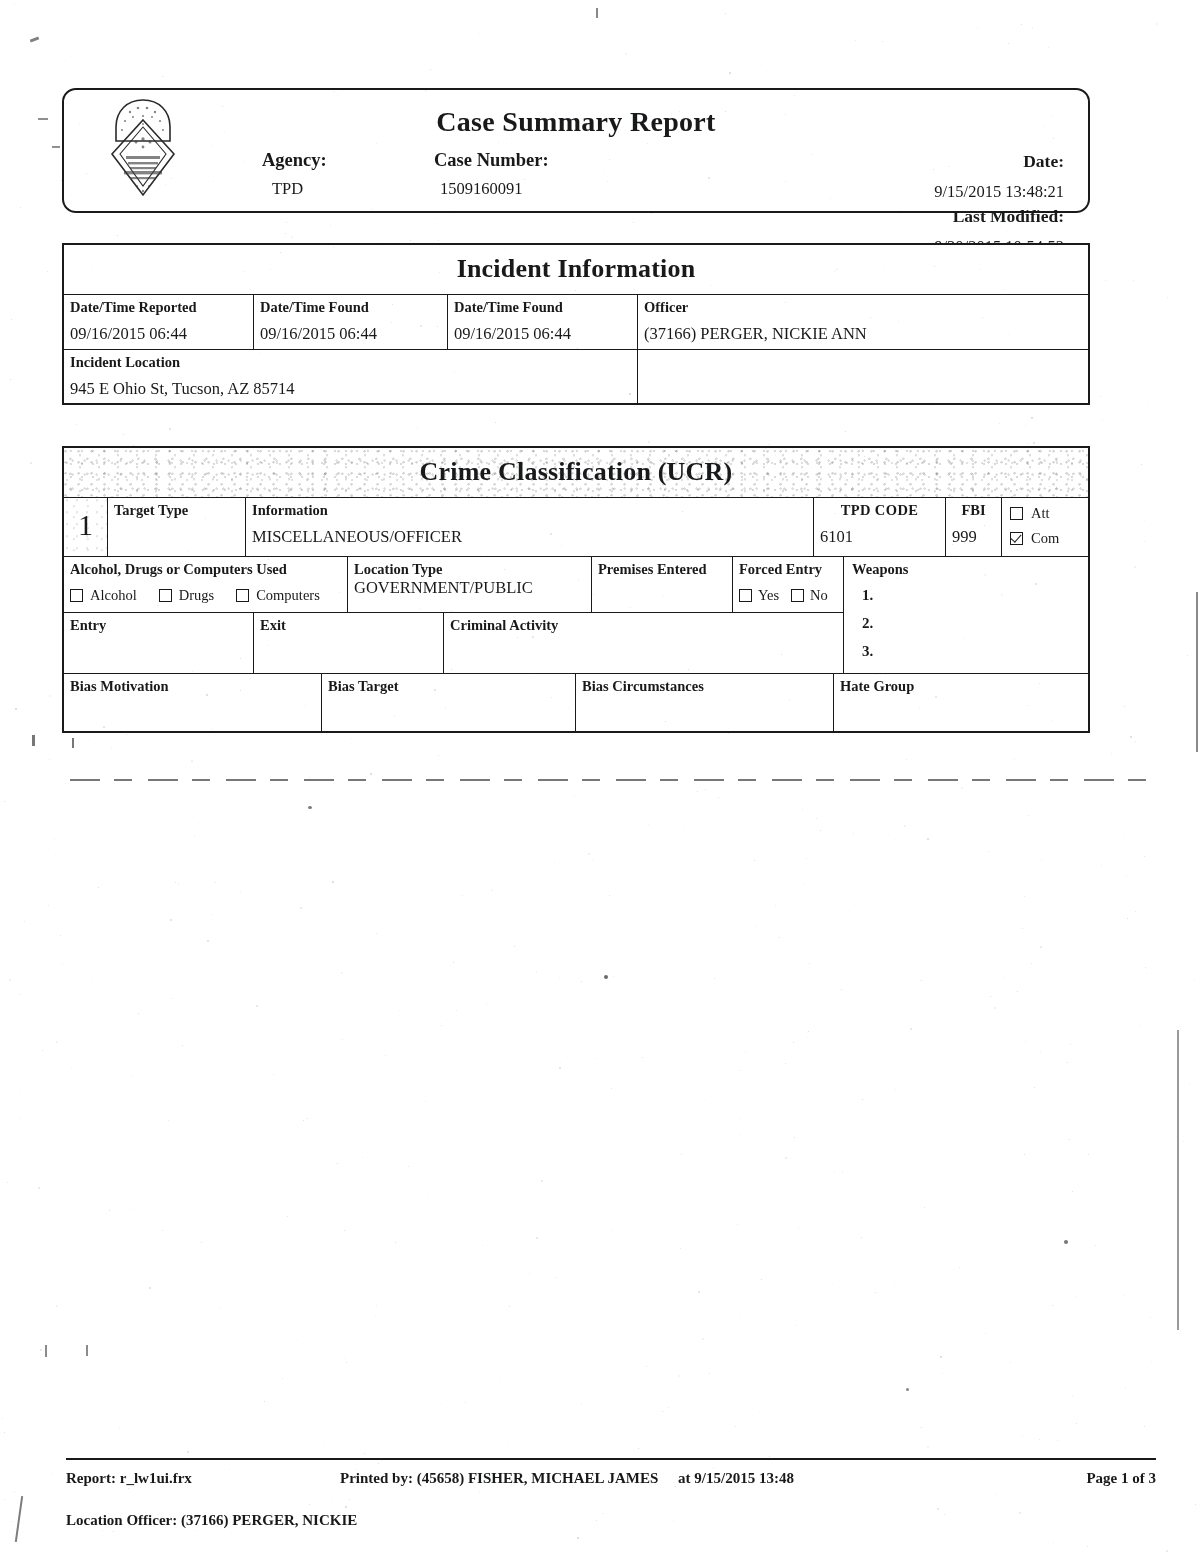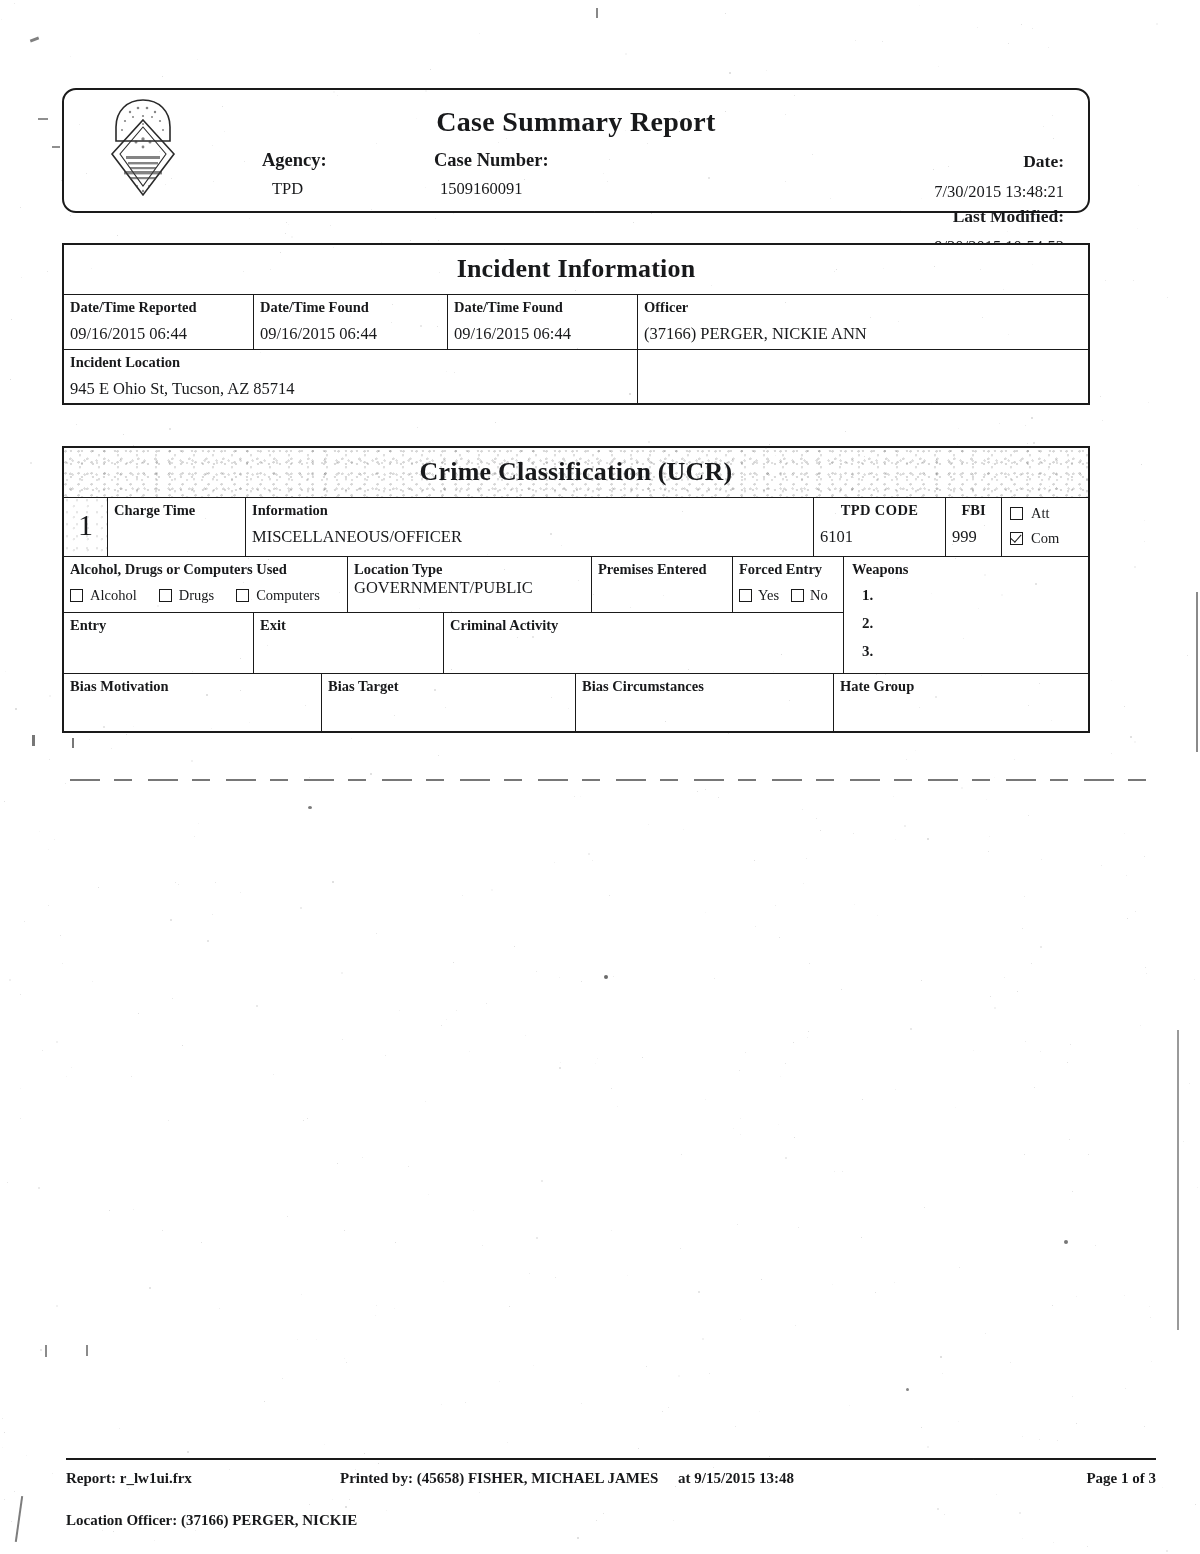--- a/index.html
+++ b/index.html
@@ -342,21 +342,21 @@
     <div class="hdr-agency">
       <span>Agency:</span><span class="val">TPD</span>
     </div>
 
     <div class="hdr-case">
       <span>Case Number:</span><span class="val">1509160091</span>
     </div>
 
     <div class="hdr-dates">
       <div>
-        <span class="lbl">Date:</span><span class="val">7/30/2015 13:48:21</span>
+        <span class="lbl">Date:</span><span class="val">9/15/2015 13:48:21</span>
       </div>
       <div>
         <span class="lbl">Last Modified:</span><span class="val">9/30/2015 10:54:52</span>
       </div>
     </div>
   </div>
 
   <div class="section" id="incident-info">
     <div class="section-title">Incident Information</div>
 
@@ -389,21 +389,21 @@
       </div>
     </div>
   </div>
 
   <div class="section" id="crime-class">
     <div class="section-title shaded">Crime Classification (UCR)</div>
 
     <div class="row cc-r1">
       <div class="cc-num">1</div>
       <div class="cell cc-charge">
-        <span class="lab">Charge Time</span>
+        <span class="lab">Target Type</span>
         <span class="val"></span>
       </div>
       <div class="cell cc-desc">
         <span class="lab">Information</span>
         <span class="val">MISCELLANEOUS/OFFICER</span>
       </div>
       <div class="cell cc-tpd">
         <span class="lab">TPD CODE</span>
         <span class="val">6101</span>
       </div>

